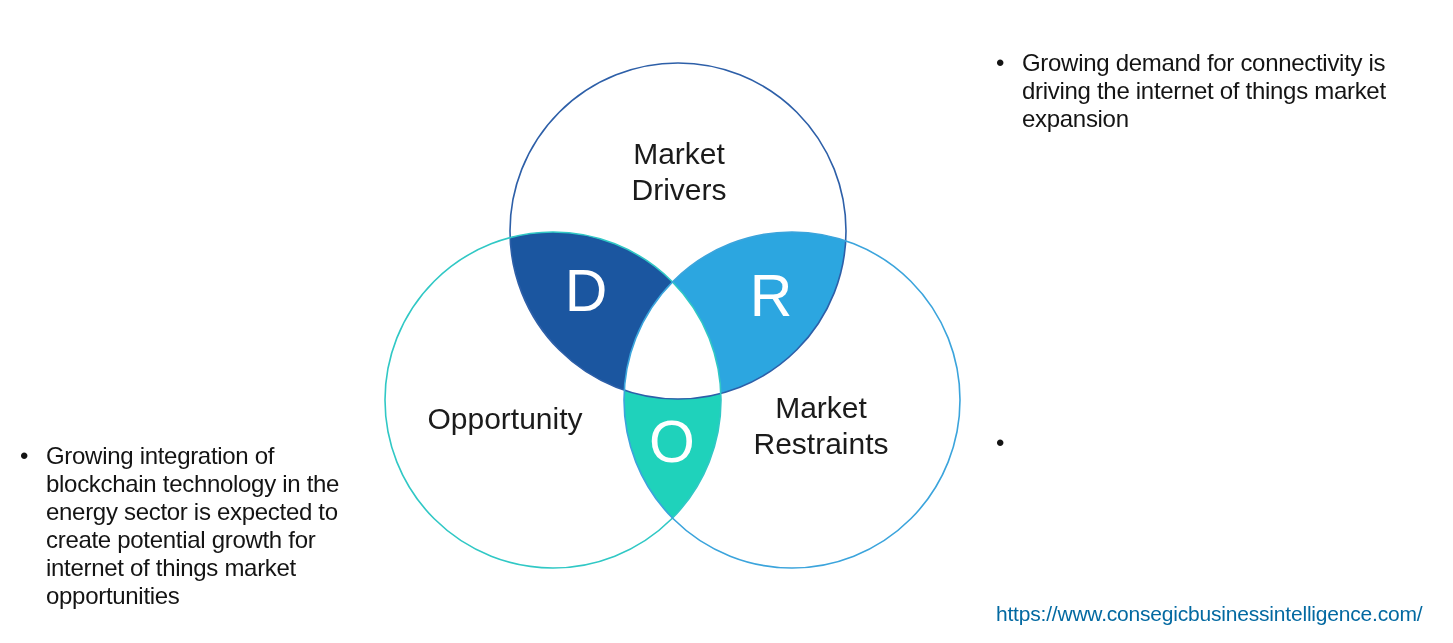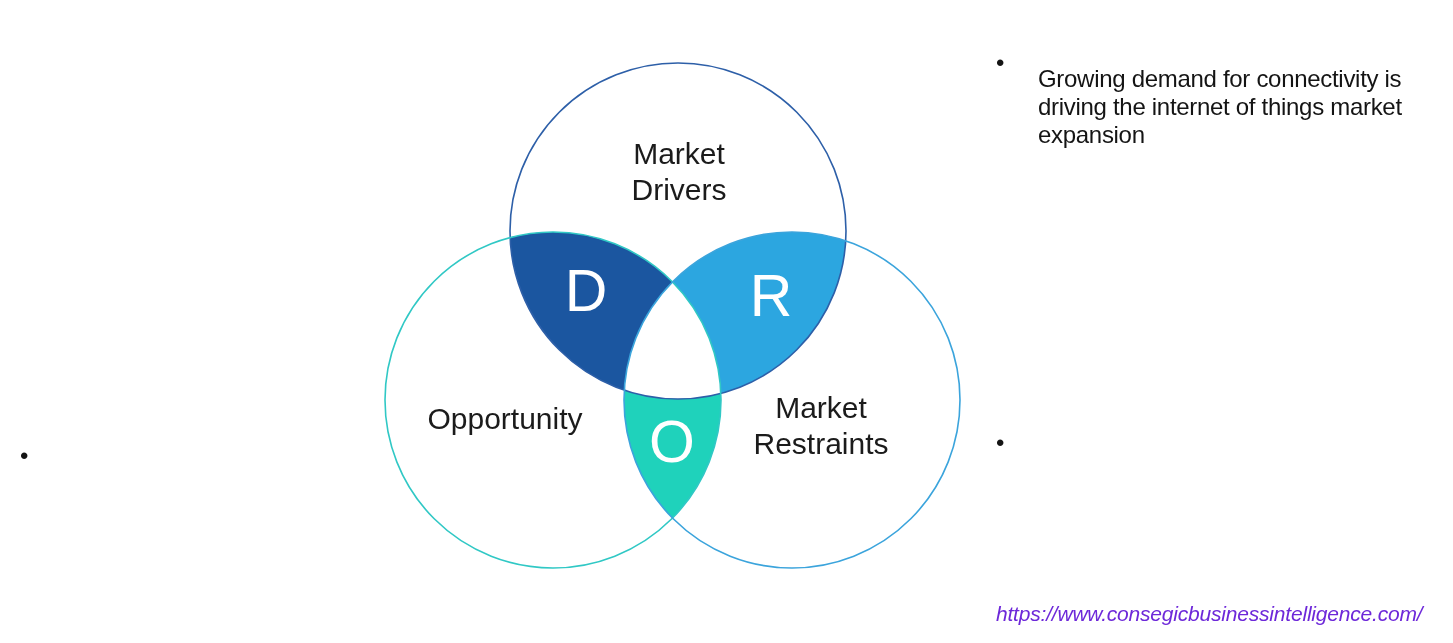--- a/index.html
+++ b/index.html
@@ -17,34 +17,33 @@
 
   .bullet-block {
     position: absolute; display: flex; align-items: flex-start;
     color: #141414;
   }
   .bullet-block .dot {
     flex: 0 0 auto; width: 26px;
     font-size: 24px; line-height: 28px;
   }
   .bullet-block p {
-    margin: 16px;
+    margin: 0;
     font-size: 24px; line-height: 28px;
     letter-spacing: -0.3px;
     white-space: pre-line;
   }
   #bullet-opportunity { left: 20px;  top: 442px; width: 355px; }
   #bullet-driver      { left: 996px; top: 49px;  width: 445px; }
   #bullet-restraint   { left: 996px; top: 429px; width: 445px; }
 
   .footer-url {
     position: absolute; left: 996px; top: 602px;
     font-size: 21px; letter-spacing: -0.2px;
-    color: #6d28d9;
-    font-style: italic;
+    color: #0369a1;
   }
 </style>
 </head>
 <body>
 
 <div class="stage">
 
   <svg class="venn" width="1453" height="643" viewBox="0 0 1453 643">
     <defs>
       <clipPath id="clipTop">
@@ -80,20 +79,26 @@
 
   <div class="bullet-block" id="bullet-driver">
     <span class="dot">•</span>
     <p>Growing demand for connectivity is
 driving the internet of things market
 expansion</p>
   </div>
 
   <div class="bullet-block" id="bullet-opportunity">
     <span class="dot">•</span>
+    <p>Growing integration of
+blockchain technology in the
+energy sector is expected to
+create potential growth for
+internet of things market
+opportunities</p>
   </div>
 
   <div class="bullet-block" id="bullet-restraint">
     <span class="dot">•</span>
   </div>
 
   <div class="footer-url">https://www.consegicbusinessintelligence.com/</div>
 
 </div>
 

